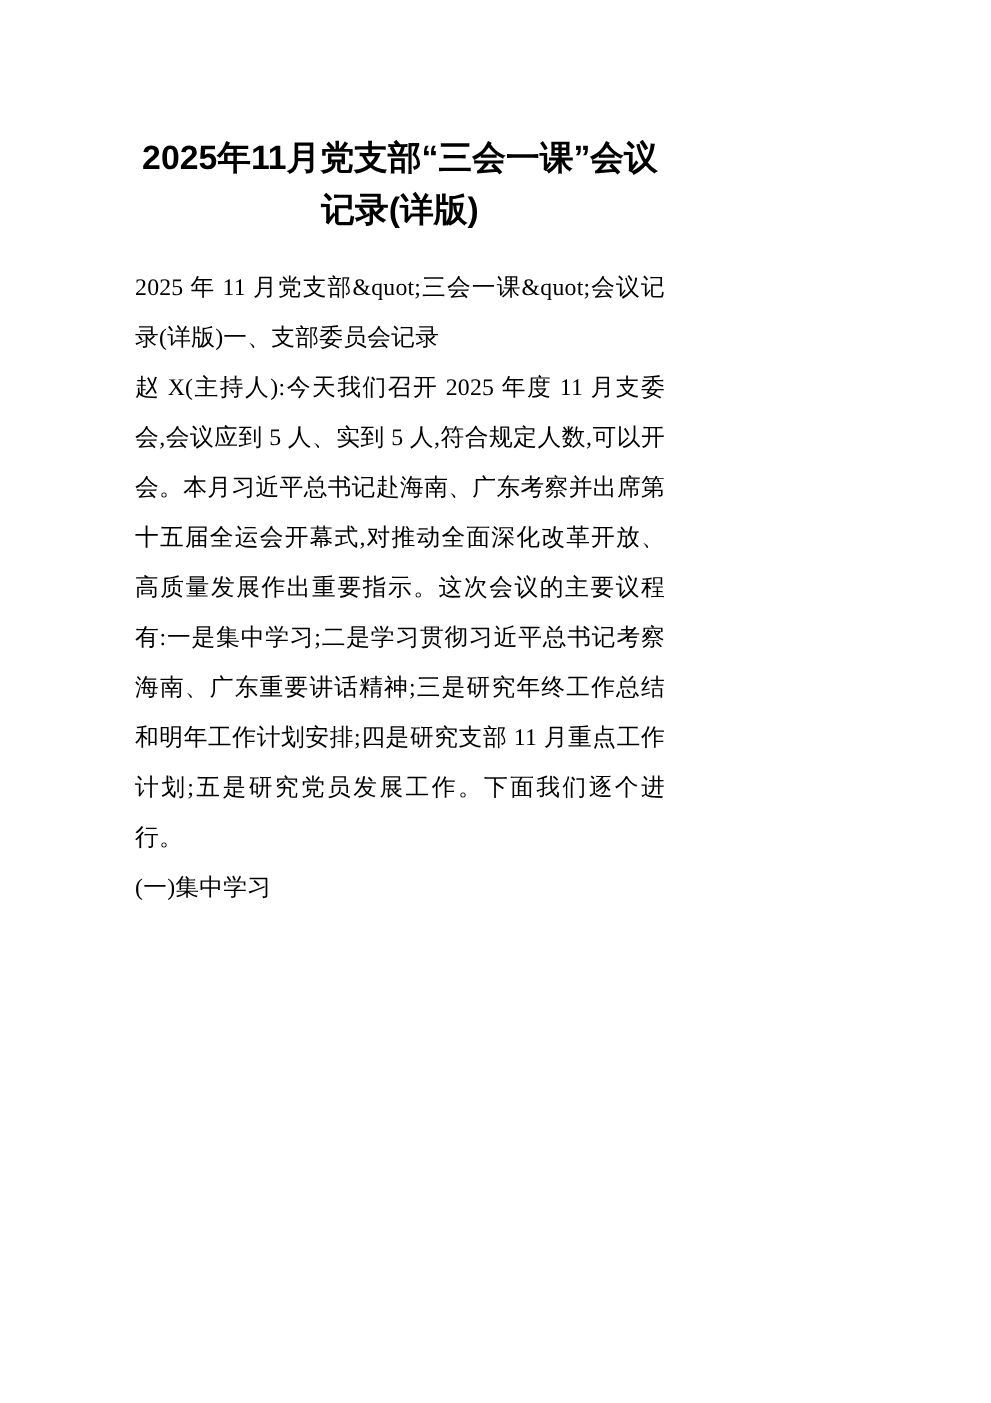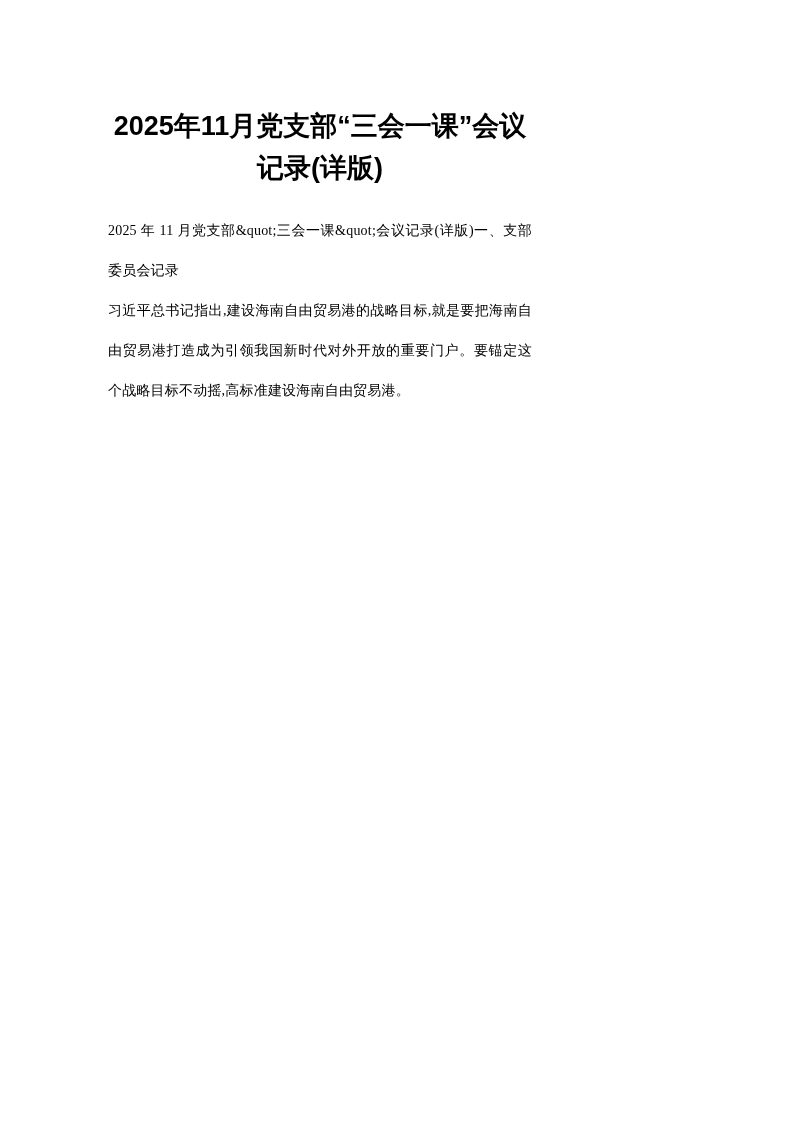--- a/index.html
+++ b/index.html
@@ -28,33 +28,34 @@
     line-height: 42px;
     text-align: center;
     margin: 0 0 22px 0;
     letter-spacing: 0px;
   }
   .body-block {
     margin-top: 8px;
   }
   p.para {
     font-family: "Liberation Serif", "DejaVu Serif", serif;
-    font-size: 14px;
+    font-size: 19px;
     line-height: 40px;
     margin: 0;
     text-align: justify;
     text-justify: inter-ideograph;
     letter-spacing: 0.2px;
   }
   p.para.indent-none {
     text-indent: 0;
   }
 </style>
 </head>
 <body>
 
 <div class="page">
   <h1 class="doc-title">2025年11月党支部“三会一课”会议记录(详版)</h1>
   <div class="body-block">
     <p class="para indent-none">2025 年 11 月党支部&amp;quot;三会一课&amp;quot;会议记录(详版)一、支部委员会记录</p>
-    <p class="para indent-none">习近平总书记指出,建设海南自由贸易港的战略目标,就是要把海南自由贸易港打造成为引领我国新时代对外开放的重要门户。要锚定这个战略目标不动摇,高标准建设海南自由贸易港。</p>
+    <p class="para indent-none">赵 X(主持人):今天我们召开 2025 年度 11 月支委会,会议应到 5 人、实到 5 人,符合规定人数,可以开会。本月习近平总书记赴海南、广东考察并出席第十五届全运会开幕式,对推动全面深化改革开放、高质量发展作出重要指示。这次会议的主要议程有:一是集中学习;二是学习贯彻习近平总书记考察海南、广东重要讲话精神;三是研究年终工作总结和明年工作计划安排;四是研究支部 11 月重点工作计划;五是研究党员发展工作。下面我们逐个进行。</p>
+    <p class="para indent-none">(一)集中学习</p>
   </div>
 </div>
 
 </body></html>

